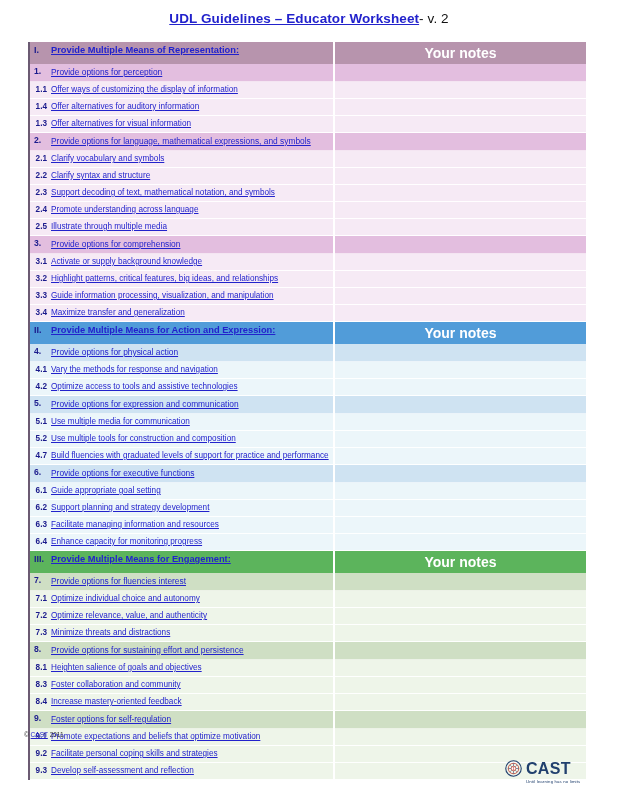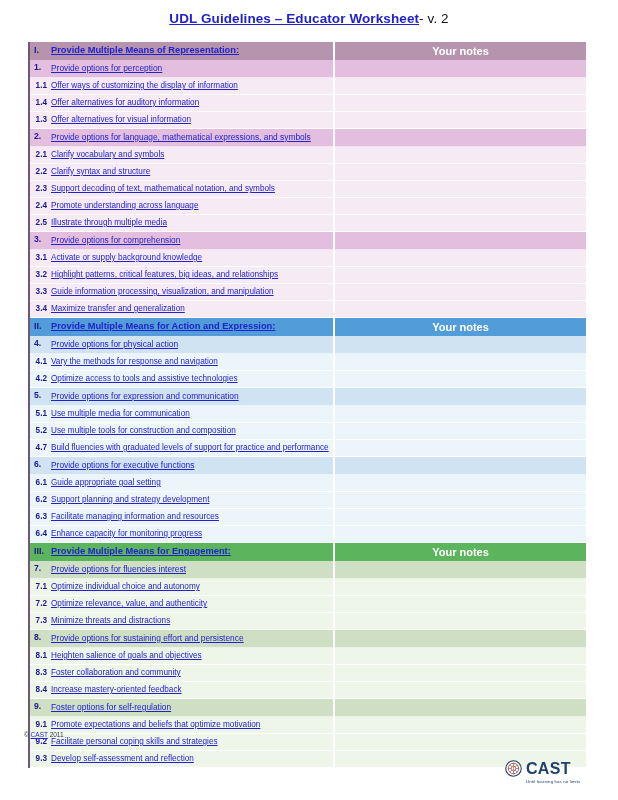--- a/index.html
+++ b/index.html
@@ -95,21 +95,21 @@
     padding-bottom: 3px;
   }
   tr.sec td.cell-text .lbl {
     font-size: 9.3px;
     font-weight: bold;
     margin-top: 9px;
   }
   tr.sec td.cell-notes {
     text-align: center;
     color: #ffffff;
-    font-size: 11px;
+    font-size: 14px;
     font-weight: bold;
     padding: 3px 0;
     vertical-align: middle;
   }
 
   
   tr.guide td.cell-num { font-size: 8.6px; }
   tr.guide td.cell-text .lbl { font-size: 8.4px; }
 
   

